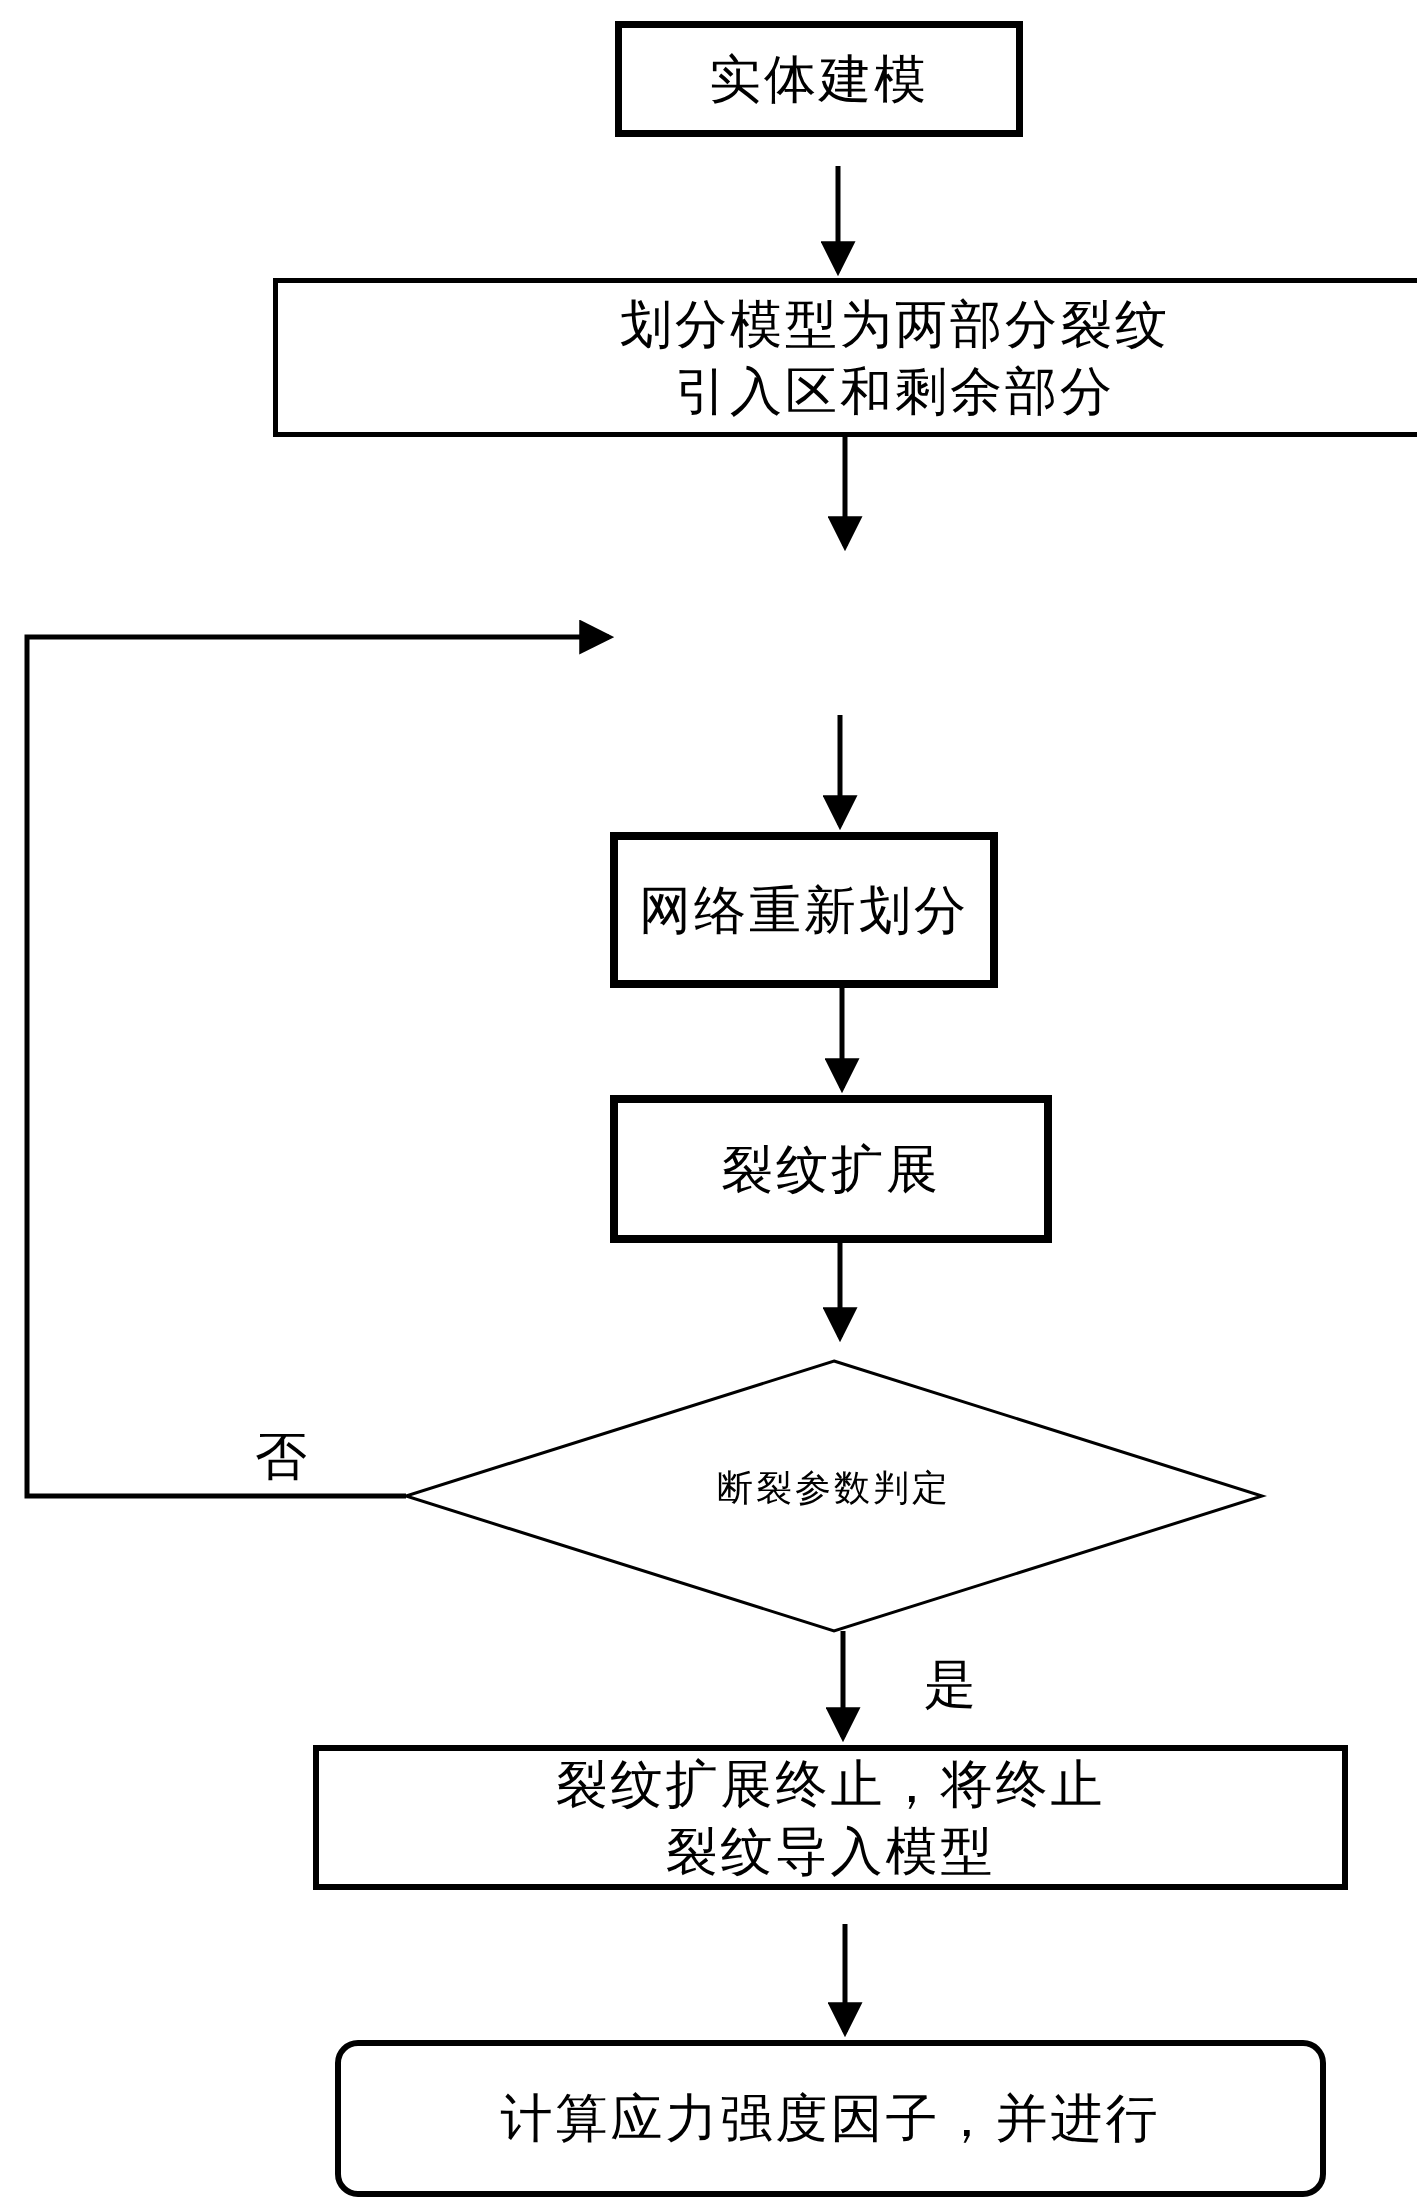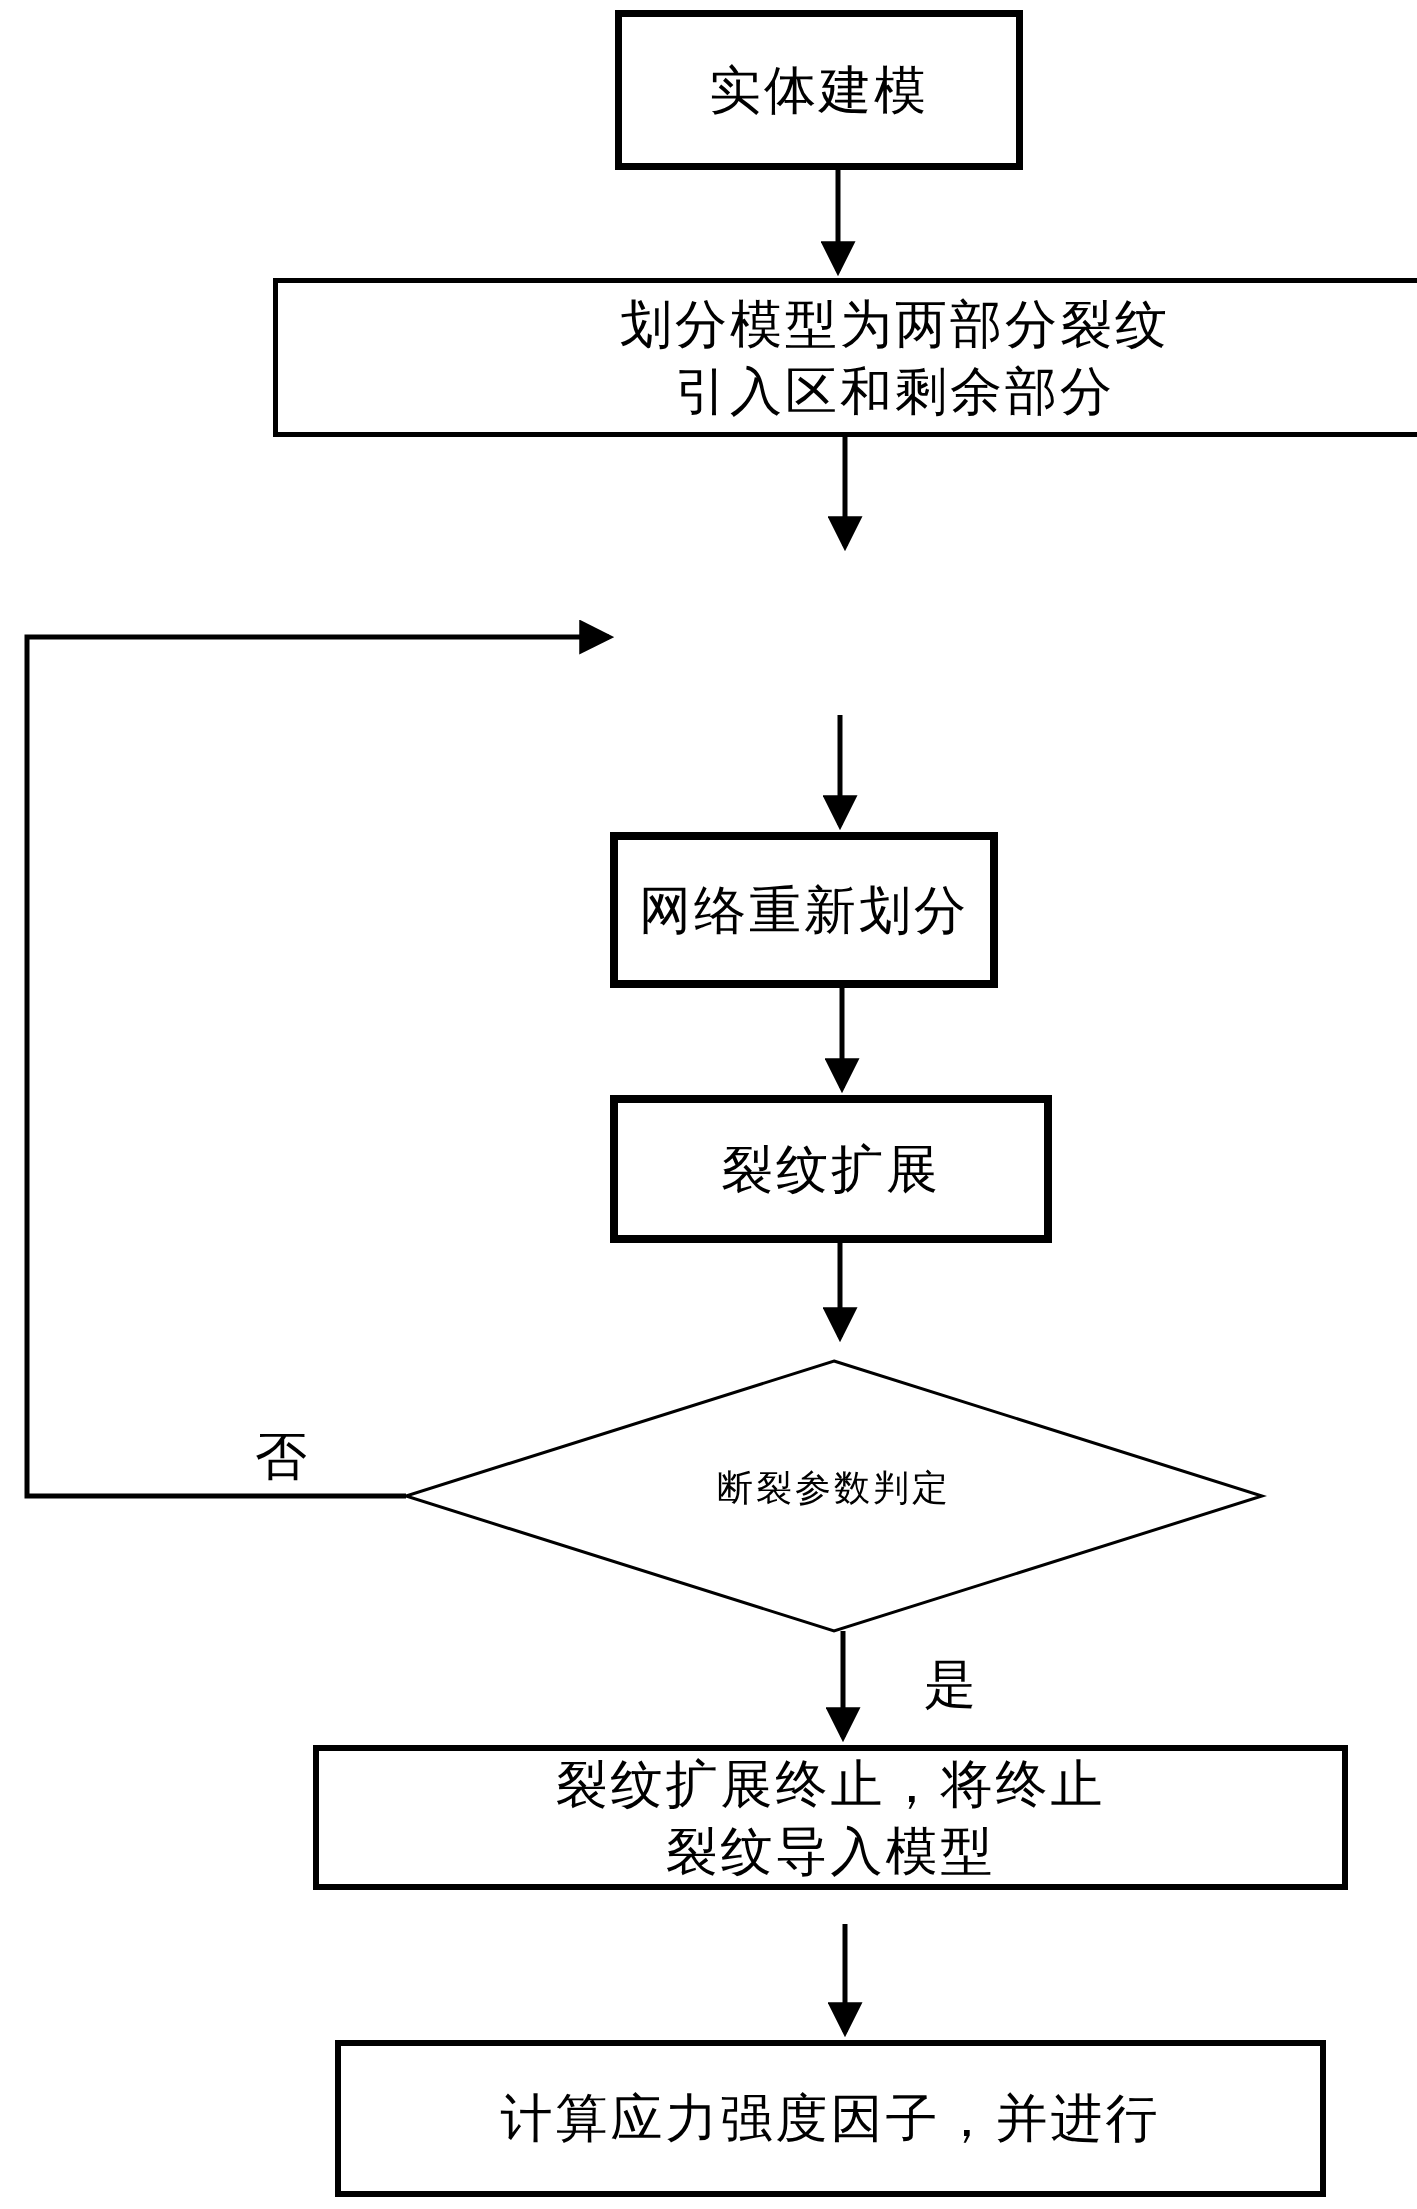--- a/index.html
+++ b/index.html
@@ -32,27 +32,27 @@
     align-items: center;
     justify-content: center;
     text-align: center;
     font-size: 52px;
     line-height: 1.28;
     letter-spacing: 3px;
     white-space: nowrap;
   }
   .node span { display: block; }
 
-  #node-solid-modeling     { left: 615px; top: 10px;    width: 408px;  height: 160px; border-width: 7px; text-align: right; }
+  #node-solid-modeling     { left: 615px; top: 21px;    width: 408px;  height: 116px; border-width: 7px; text-align: right; }
   #node-partition-model    { left: 273px; top: 278px;  width: 1244px; height: 159px; border-width: 5px; }
   #node-add-initial-crack  { left: 617px; top: 553px;  width: 426px;  height: 164px; border-width: 8px; }
   #node-remesh             { left: 610px; top: 832px;  width: 388px;  height: 156px; border-width: 8px; }
   #node-crack-growth       { left: 610px; top: 1095px; width: 442px;  height: 148px; border-width: 8px; }
   #node-growth-termination { left: 313px; top: 1745px; width: 1035px; height: 145px; border-width: 6px; }
-  #node-sif-life           { left: 335px; top: 2040px; width: 991px;  height: 157px; border-width: 6px; }
+  #node-sif-life           { left: 335px; top: 2040px; width: 991px;  height: 157px; border-width: 6px; border-radius: 23px; }
 
   #node-fracture-decision-label {
     position: absolute;
     left: 534px; top: 1464px; width: 600px;
     text-align: center;
     font-size: 36px;
     letter-spacing: 3px;
     white-space: nowrap;
   }
   .edge-label {

